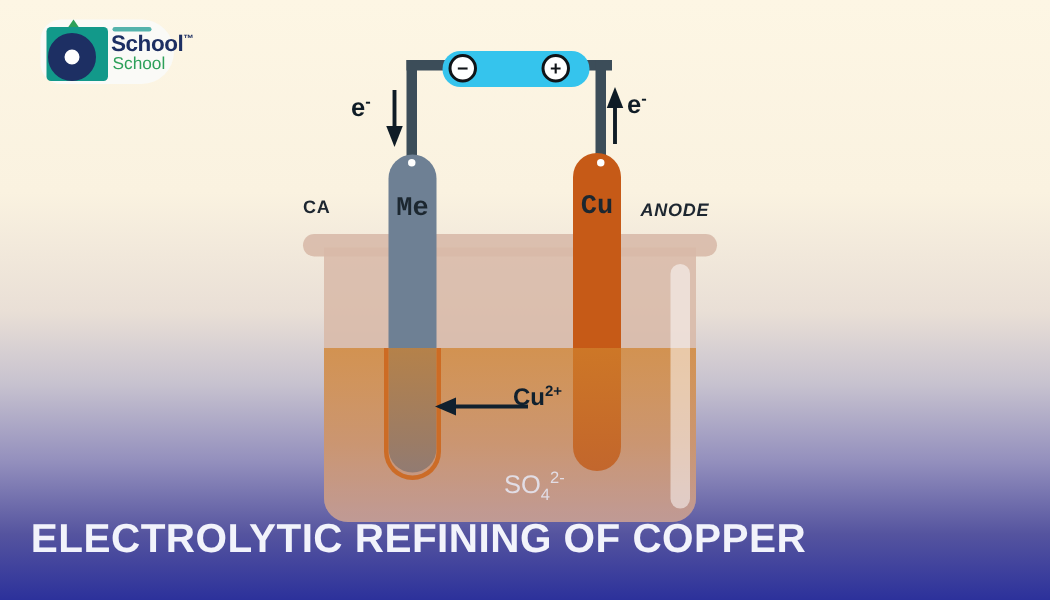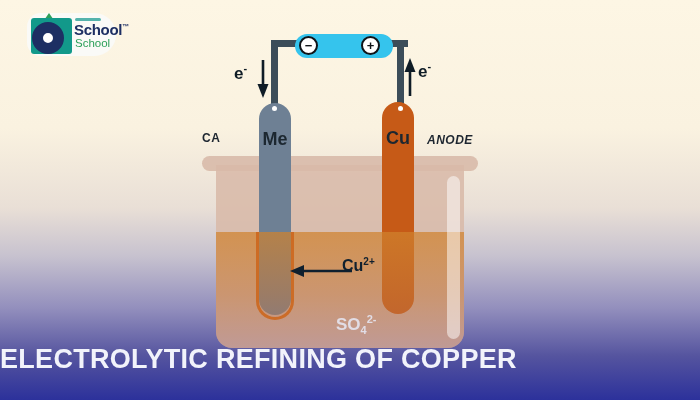--- a/index.html
+++ b/index.html
@@ -51,40 +51,40 @@
     background:rgba(217,189,172,0.95);}
   .beaker-body{left:216px;top:165px;width:248px;height:183px;border-radius:0 0 16px 16px;
     background:rgba(216,185,168,0.88);}
   .solution{left:216px;top:232px;width:248px;height:116px;border-radius:0 0 16px 16px;
     background:linear-gradient(180deg,
       rgba(208,130,45,0.72) 0%, rgba(196,120,60,0.52) 55%, rgba(170,110,110,0.32) 100%);}
   .glass-highlight{left:447px;top:176px;width:13px;height:163px;border-radius:7px;
     background:rgba(255,255,255,0.5);}
 
   
-  .electrode{border-radius:16px;text-align:center;}
+  .electrode{border-radius:16px;text-align:center;font-family:Liberation Mono, monospace;}
   .electrode-me{left:259px;top:103px;width:32px;height:212px;background:#6e8094;}
   .electrode-cu{left:382px;top:102px;width:32px;height:212px;background:#c65a17;}
   .electrode-label{position:absolute;left:0;top:26px;width:100%;
     font-size:18px;font-weight:700;color:#1c2730;}
   .deposit-outline{left:256px;top:232px;width:38px;height:88px;box-sizing:border-box;
     border:3px solid rgba(204,104,30,0.9);border-top:none;border-radius:0 0 19px 19px;}
 
   
   .side-label{font-size:12px;font-weight:700;color:#1d2630;letter-spacing:0.5px;}
   .cathode-side{left:202px;top:131px;width:18px;overflow:hidden;white-space:nowrap;}
   .anode-side{left:427px;top:133px;font-style:italic;}
   .ion-cu{left:342px;top:256px;font-size:16px;font-weight:700;color:#10202e;}
   .ion-cu sup{font-size:10px;}
-  .ion-so4{left:336px;top:313px;font-size:17px;font-weight:700;color:rgba(230,233,246,0.85);}
+  .ion-so4{left:336px;top:313px;font-size:17px;font-weight:400;color:rgba(230,233,246,0.85);}
   .ion-so4 sub{font-size:11px;}
   .ion-so4 sup{font-size:11px;}
 
   
-  .title{left:0;top:344px;width:558px;text-align:left;
+  .title{left:0;top:344px;width:558px;text-align:center;
     font-size:27px;font-weight:800;color:#f2f3fb;letter-spacing:0.3px;}
 </style>
 </head>
 <body>
 
 <div id="stage">
 
   <div class="abs wire wire-h"></div>
   <div class="abs wire wire-v-left"></div>
   <div class="abs wire wire-v-right"></div>

